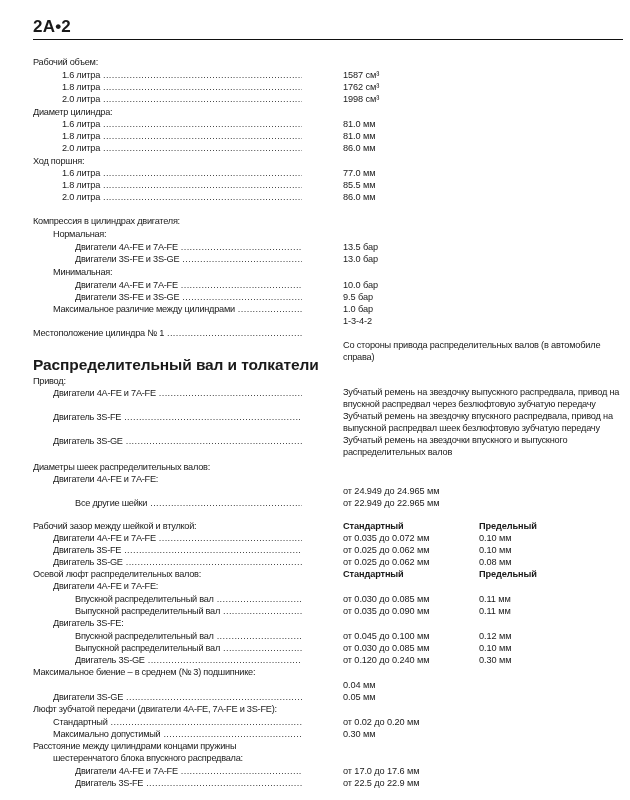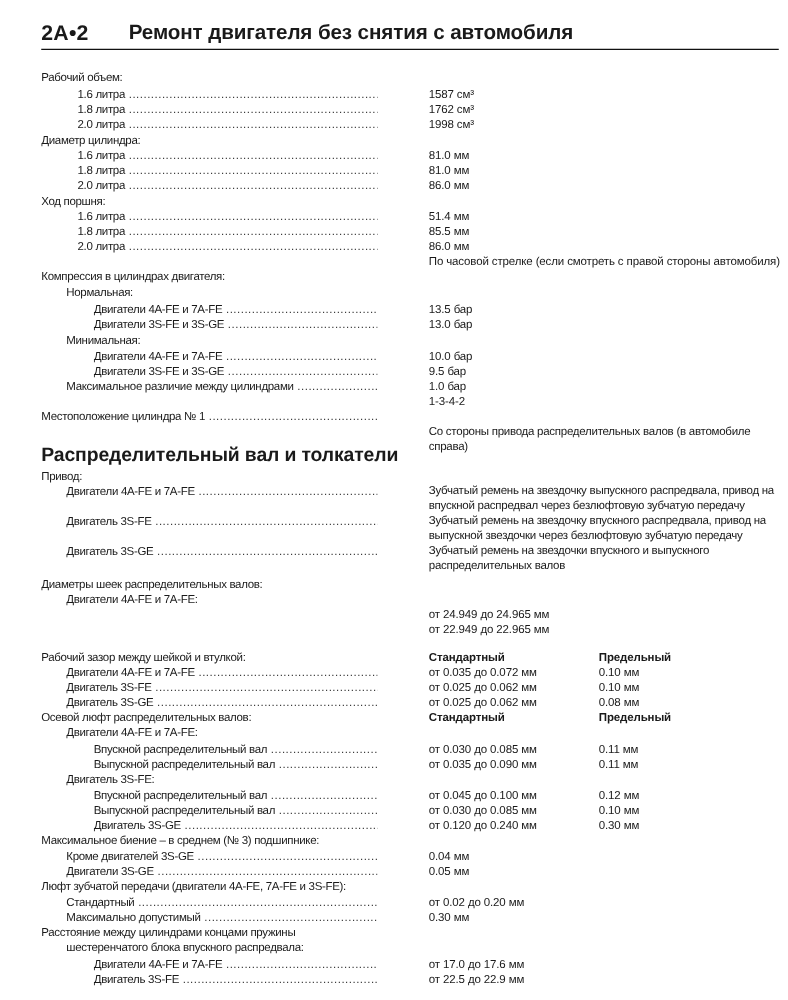--- a/index.html
+++ b/index.html
@@ -52,21 +52,20 @@
     .section-title {
       position: absolute; left: 33px; top: 356px;
       font-size: 15.5px; font-weight: bold; letter-spacing: -0.1px;
     }
   </style>
 </head>
 <body>
 
 <div class="header">
   <span class="page-num">2A•2</span>
-  <span class="page-title">Ремонт двигателя без снятия с автомобиля</span>
 </div>
 
 <div class="rows">
 
   <div class="row" style="top:56px">
       <span class="label lvl0">Рабочий объем:</span>
     </div>
   <div class="row" style="top:69px">
       <span class="label lvl2 dotted">1.6 литра</span>
       <span class="val">1587 см³</span>
@@ -94,33 +93,32 @@
   <div class="row" style="top:142px">
       <span class="label lvl2 dotted">2.0 литра</span>
       <span class="val">86.0 мм</span>
     </div>
 
   <div class="row" style="top:155px">
       <span class="label lvl0">Ход поршня:</span>
     </div>
   <div class="row" style="top:167px">
       <span class="label lvl2 dotted">1.6 литра</span>
-      <span class="val">51.4 мм</span>
+      <span class="val">77.0 мм</span>
     </div>
   <div class="row" style="top:179px">
       <span class="label lvl2 dotted">1.8 литра</span>
       <span class="val">85.5 мм</span>
     </div>
   <div class="row" style="top:191px">
       <span class="label lvl2 dotted">2.0 литра</span>
       <span class="val">86.0 мм</span>
     </div>
 
   <div class="row" style="top:203px">
-      <span class="val">По часовой стрелке (если смотреть с правой стороны автомобиля)</span>
     </div>
 
   <div class="row" style="top:215px">
       <span class="label lvl0">Компрессия в цилиндрах двигателя:</span>
     </div>
   <div class="row" style="top:228px">
       <span class="label lvl1">Нормальная:</span>
     </div>
   <div class="row" style="top:241px">
       <span class="label lvl3 dotted">Двигатели 4A-FE и 7A-FE</span>
@@ -159,36 +157,37 @@
   <div class="row" style="top:375px">
       <span class="label lvl0">Привод:</span>
     </div>
   <div class="row" style="top:387px">
       <span class="label lvl1 dotted">Двигатели 4A-FE и 7A-FE</span>
     </div>
   <div class="multiline" style="top:386px">Зубчатый ремень на звездочку выпускного распредвала, привод на впускной распредвал через безлюфтовую зубчатую передачу</div>
   <div class="row" style="top:411px">
       <span class="label lvl1 dotted">Двигатель 3S-FE</span>
     </div>
-  <div class="multiline" style="top:410px">Зубчатый ремень на звездочку впускного распредвала, привод на выпускной звездочки через безлюфтовую зубчатую передачу</div>
+  <div class="multiline" style="top:410px">Зубчатый ремень на звездочку впускного распредвала, привод на выпускной распредвал шеек безлюфтовую зубчатую передачу</div>
   <div class="row" style="top:435px">
       <span class="label lvl1 dotted">Двигатель 3S-GE</span>
     </div>
   <div class="multiline" style="top:434px">Зубчатый ремень на звездочки впускного и выпускного распределительных валов</div>
 
   <div class="row" style="top:461px">
       <span class="label lvl0">Диаметры шеек распределительных валов:</span>
     </div>
   <div class="row" style="top:473px">
       <span class="label lvl1">Двигатели 4A-FE и 7A-FE:</span>
     </div>
   <div class="row" style="top:485px">
       <span class="val">от 24.949 до 24.965 мм</span>
     </div>
   <div class="row" style="top:497px">
+      <span class="label lvl3 dotted">Все другие шейки</span>
       <span class="val">от 22.949 до 22.965 мм</span>
     </div>
 
   <div class="row" style="top:520px">
       <span class="label lvl0">Рабочий зазор между шейкой и втулкой:</span>
       <span class="val colhead">Стандартный</span>
       <span class="val2 colhead">Предельный</span>
     </div>
   <div class="row" style="top:532px">
       <span class="label lvl1 dotted">Двигатели 4A-FE и 7A-FE</span>
@@ -240,21 +239,20 @@
   <div class="row" style="top:654px">
       <span class="label lvl3 dotted">Двигатель 3S-GE</span>
       <span class="val">от 0.120 до 0.240 мм</span>
       <span class="val2">0.30 мм</span>
     </div>
 
   <div class="row" style="top:666px">
       <span class="label lvl0">Максимальное биение – в среднем (№ 3) подшипнике:</span>
     </div>
   <div class="row" style="top:679px">
-      <span class="label lvl1 dotted">Кроме двигателей 3S-GE</span>
       <span class="val">0.04 мм</span>
     </div>
   <div class="row" style="top:691px">
       <span class="label lvl1 dotted">Двигатели 3S-GE</span>
       <span class="val">0.05 мм</span>
     </div>
 
   <div class="row" style="top:703px">
       <span class="label lvl0">Люфт зубчатой передачи (двигатели 4A-FE, 7A-FE и 3S-FE):</span>
     </div>

